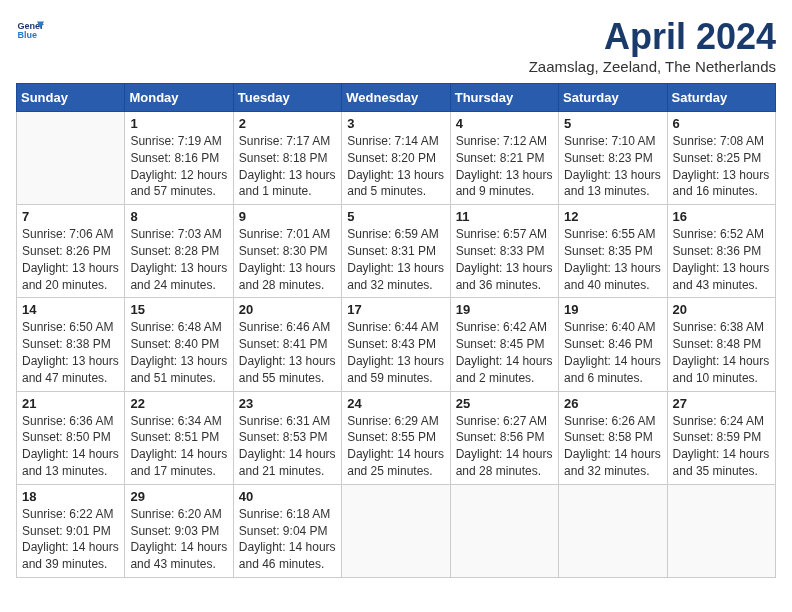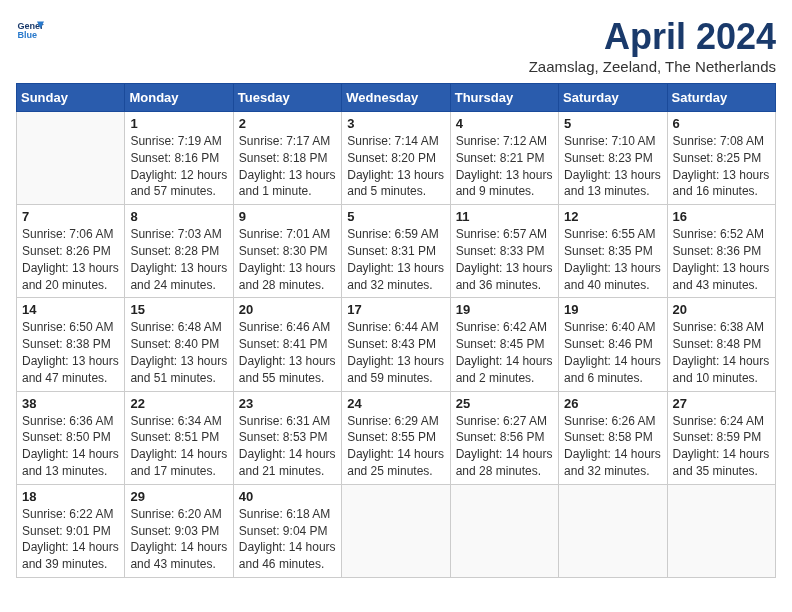--- a/index.html
+++ b/index.html
@@ -188,21 +188,21 @@
           <div class="day-num">19</div>
           <div class="day-info">Sunrise: 6:40 AM<br>Sunset: 8:46 PM<br>Daylight: 14 hours and 6 minutes.</div>
         </td>
         <td>
           <div class="day-num">20</div>
           <div class="day-info">Sunrise: 6:38 AM<br>Sunset: 8:48 PM<br>Daylight: 14 hours and 10 minutes.</div>
         </td>
       </tr>
       <tr>
         <td>
-          <div class="day-num">38</div>
+          <div class="day-num">21</div>
           <div class="day-info">Sunrise: 6:36 AM<br>Sunset: 8:50 PM<br>Daylight: 14 hours and 13 minutes.</div>
         </td>
         <td>
           <div class="day-num">22</div>
           <div class="day-info">Sunrise: 6:34 AM<br>Sunset: 8:51 PM<br>Daylight: 14 hours and 17 minutes.</div>
         </td>
         <td>
           <div class="day-num">23</div>
           <div class="day-info">Sunrise: 6:31 AM<br>Sunset: 8:53 PM<br>Daylight: 14 hours and 21 minutes.</div>
         </td>

